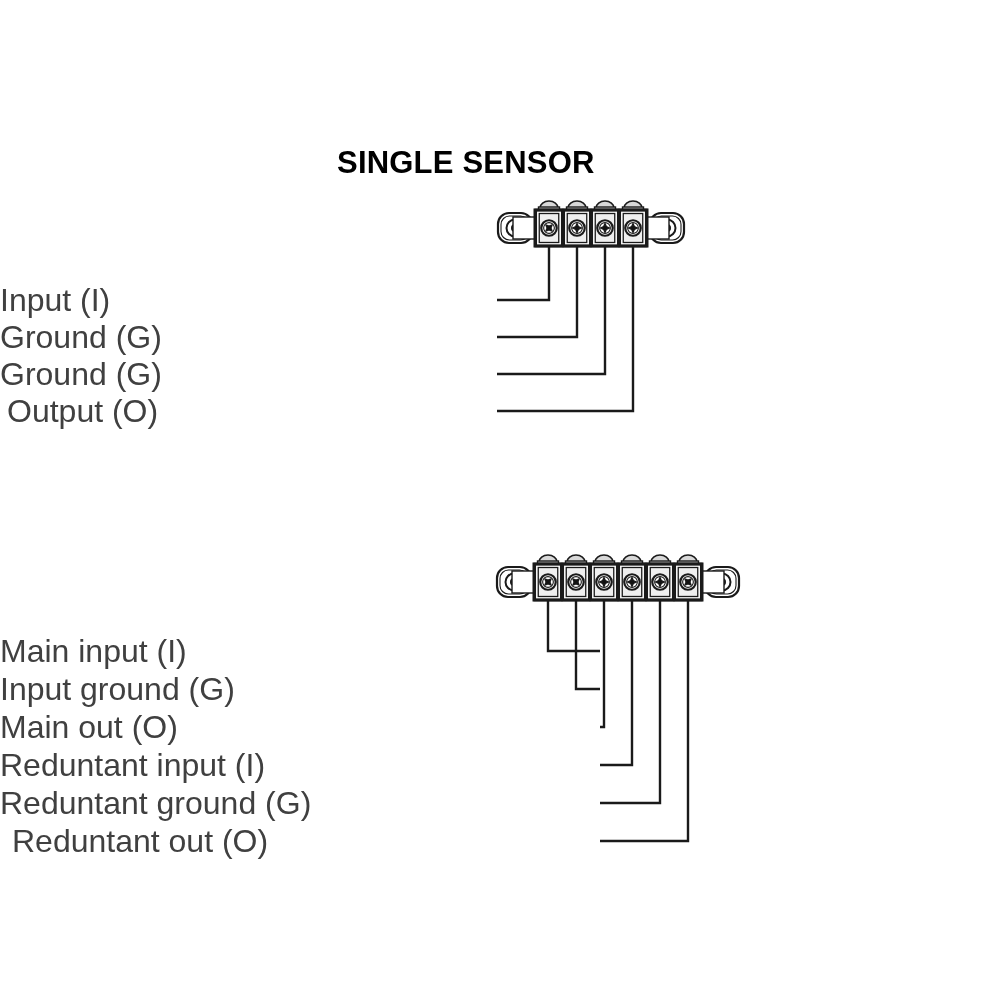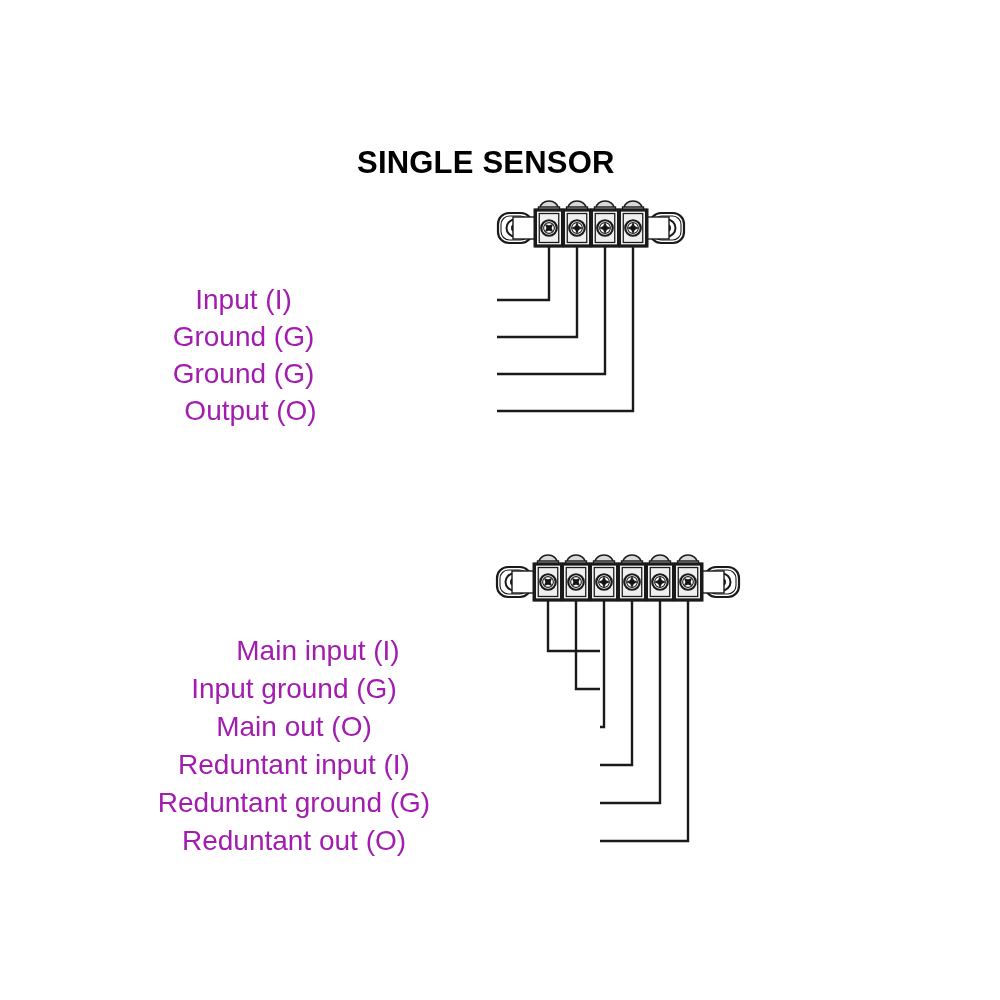--- a/index.html
+++ b/index.html
@@ -17,38 +17,38 @@
   }
   .section-title {
     position: absolute;
     font-family: "Liberation Sans", sans-serif;
     font-weight: bold;
     font-size: 31px;
     letter-spacing: 0.2px;
     color: #000000;
     white-space: nowrap;
   }
-  #title-single { left: 357px; top: 145px; }
+  #title-single { left: 337px; top: 145px; }
   #title-redundant { left: 357px; top: 497px; }
 
   .diagram-svg {
     position: absolute;
     left: 0;
     top: 0;
     width: 1000px;
     height: 1000px;
     pointer-events: none;
   }
   .label {
     position: absolute;
     font-family: "Liberation Sans", sans-serif;
-    font-size: 28px;
-    color: #a21caf;
+    font-size: 32px;
+    color: #404040;
     white-space: nowrap;
-    text-align: center;
+    text-align: left;
     transform: translateY(-50%);
   }
 </style>
 </head>
 <body>
 
 <div id="page">
 
   <div class="section-title" id="title-single">SINGLE SENSOR</div>
 
@@ -162,21 +162,21 @@
         <path d="M 660 600 L 660 803 L 600 803" fill="none" stroke="#1a1a1a" stroke-width="2.4" stroke-linecap="butt" stroke-linejoin="miter"></path>
         <path d="M 688 600 L 688 841 L 600 841" fill="none" stroke="#1a1a1a" stroke-width="2.4" stroke-linecap="butt" stroke-linejoin="miter"></path>
       </g>
     </svg>
 
   <div id="labels-layer">
       <div class="label" style="top: 300px; left: 0px; width: 487px;">Input (I)</div>
       <div class="label" style="top: 337px; left: 0px; width: 487px;">Ground (G)</div>
       <div class="label" style="top: 374px; left: 0px; width: 487px;">Ground (G)</div>
       <div class="label" style="top: 411px; left: 7px; width: 487px;">Output (O)</div>
-      <div class="label" style="top: 651px; left: 0px; width: 588px; padding-left: 24px;">Main input (I)</div>
+      <div class="label" style="top: 651px; left: 0px; width: 588px;">Main input (I)</div>
       <div class="label" style="top: 689px; left: 0px; width: 588px;">Input ground (G)</div>
       <div class="label" style="top: 727px; left: 0px; width: 588px;">Main out (O)</div>
       <div class="label" style="top: 765px; left: 0px; width: 588px;">Reduntant input (I)</div>
       <div class="label" style="top: 803px; left: 0px; width: 588px;">Reduntant ground (G)</div>
-      <div class="label" style="top: 841px; left: 0px; width: 588px;">Reduntant out (O)</div>
+      <div class="label" style="top: 841px; left: 12px; width: 588px;">Reduntant out (O)</div>
     </div>
 
 </div>
 
 </body></html>

